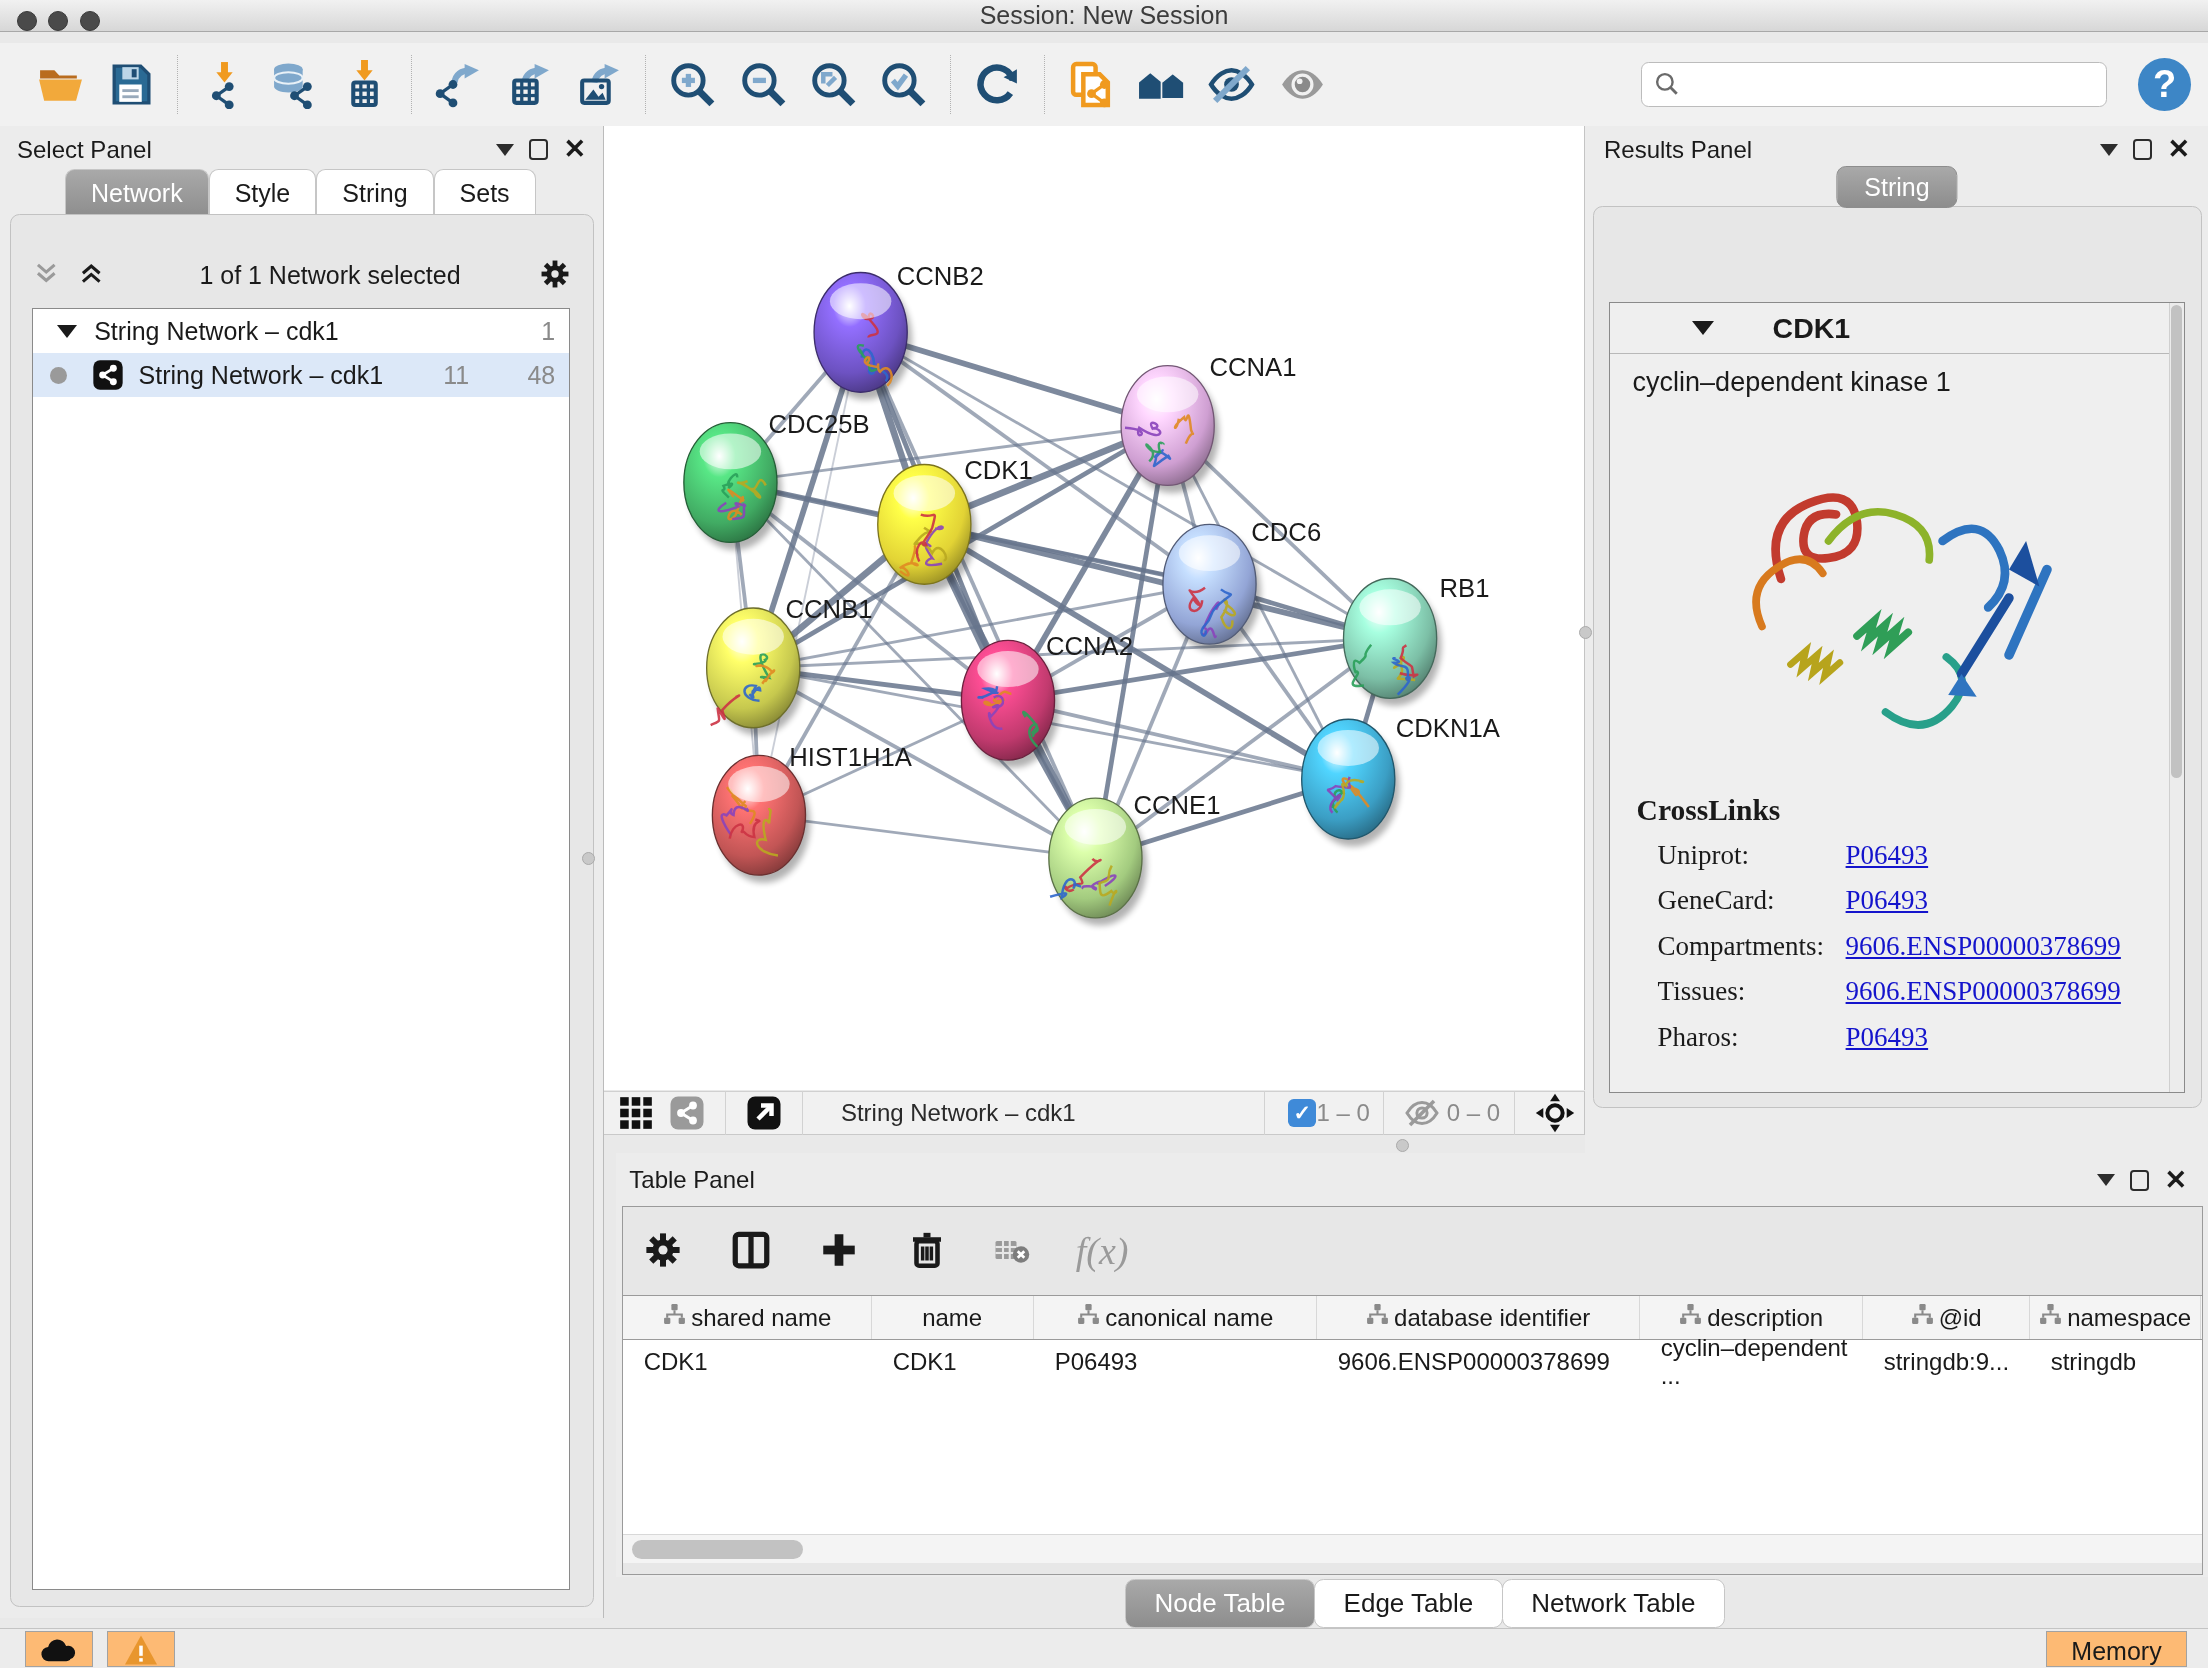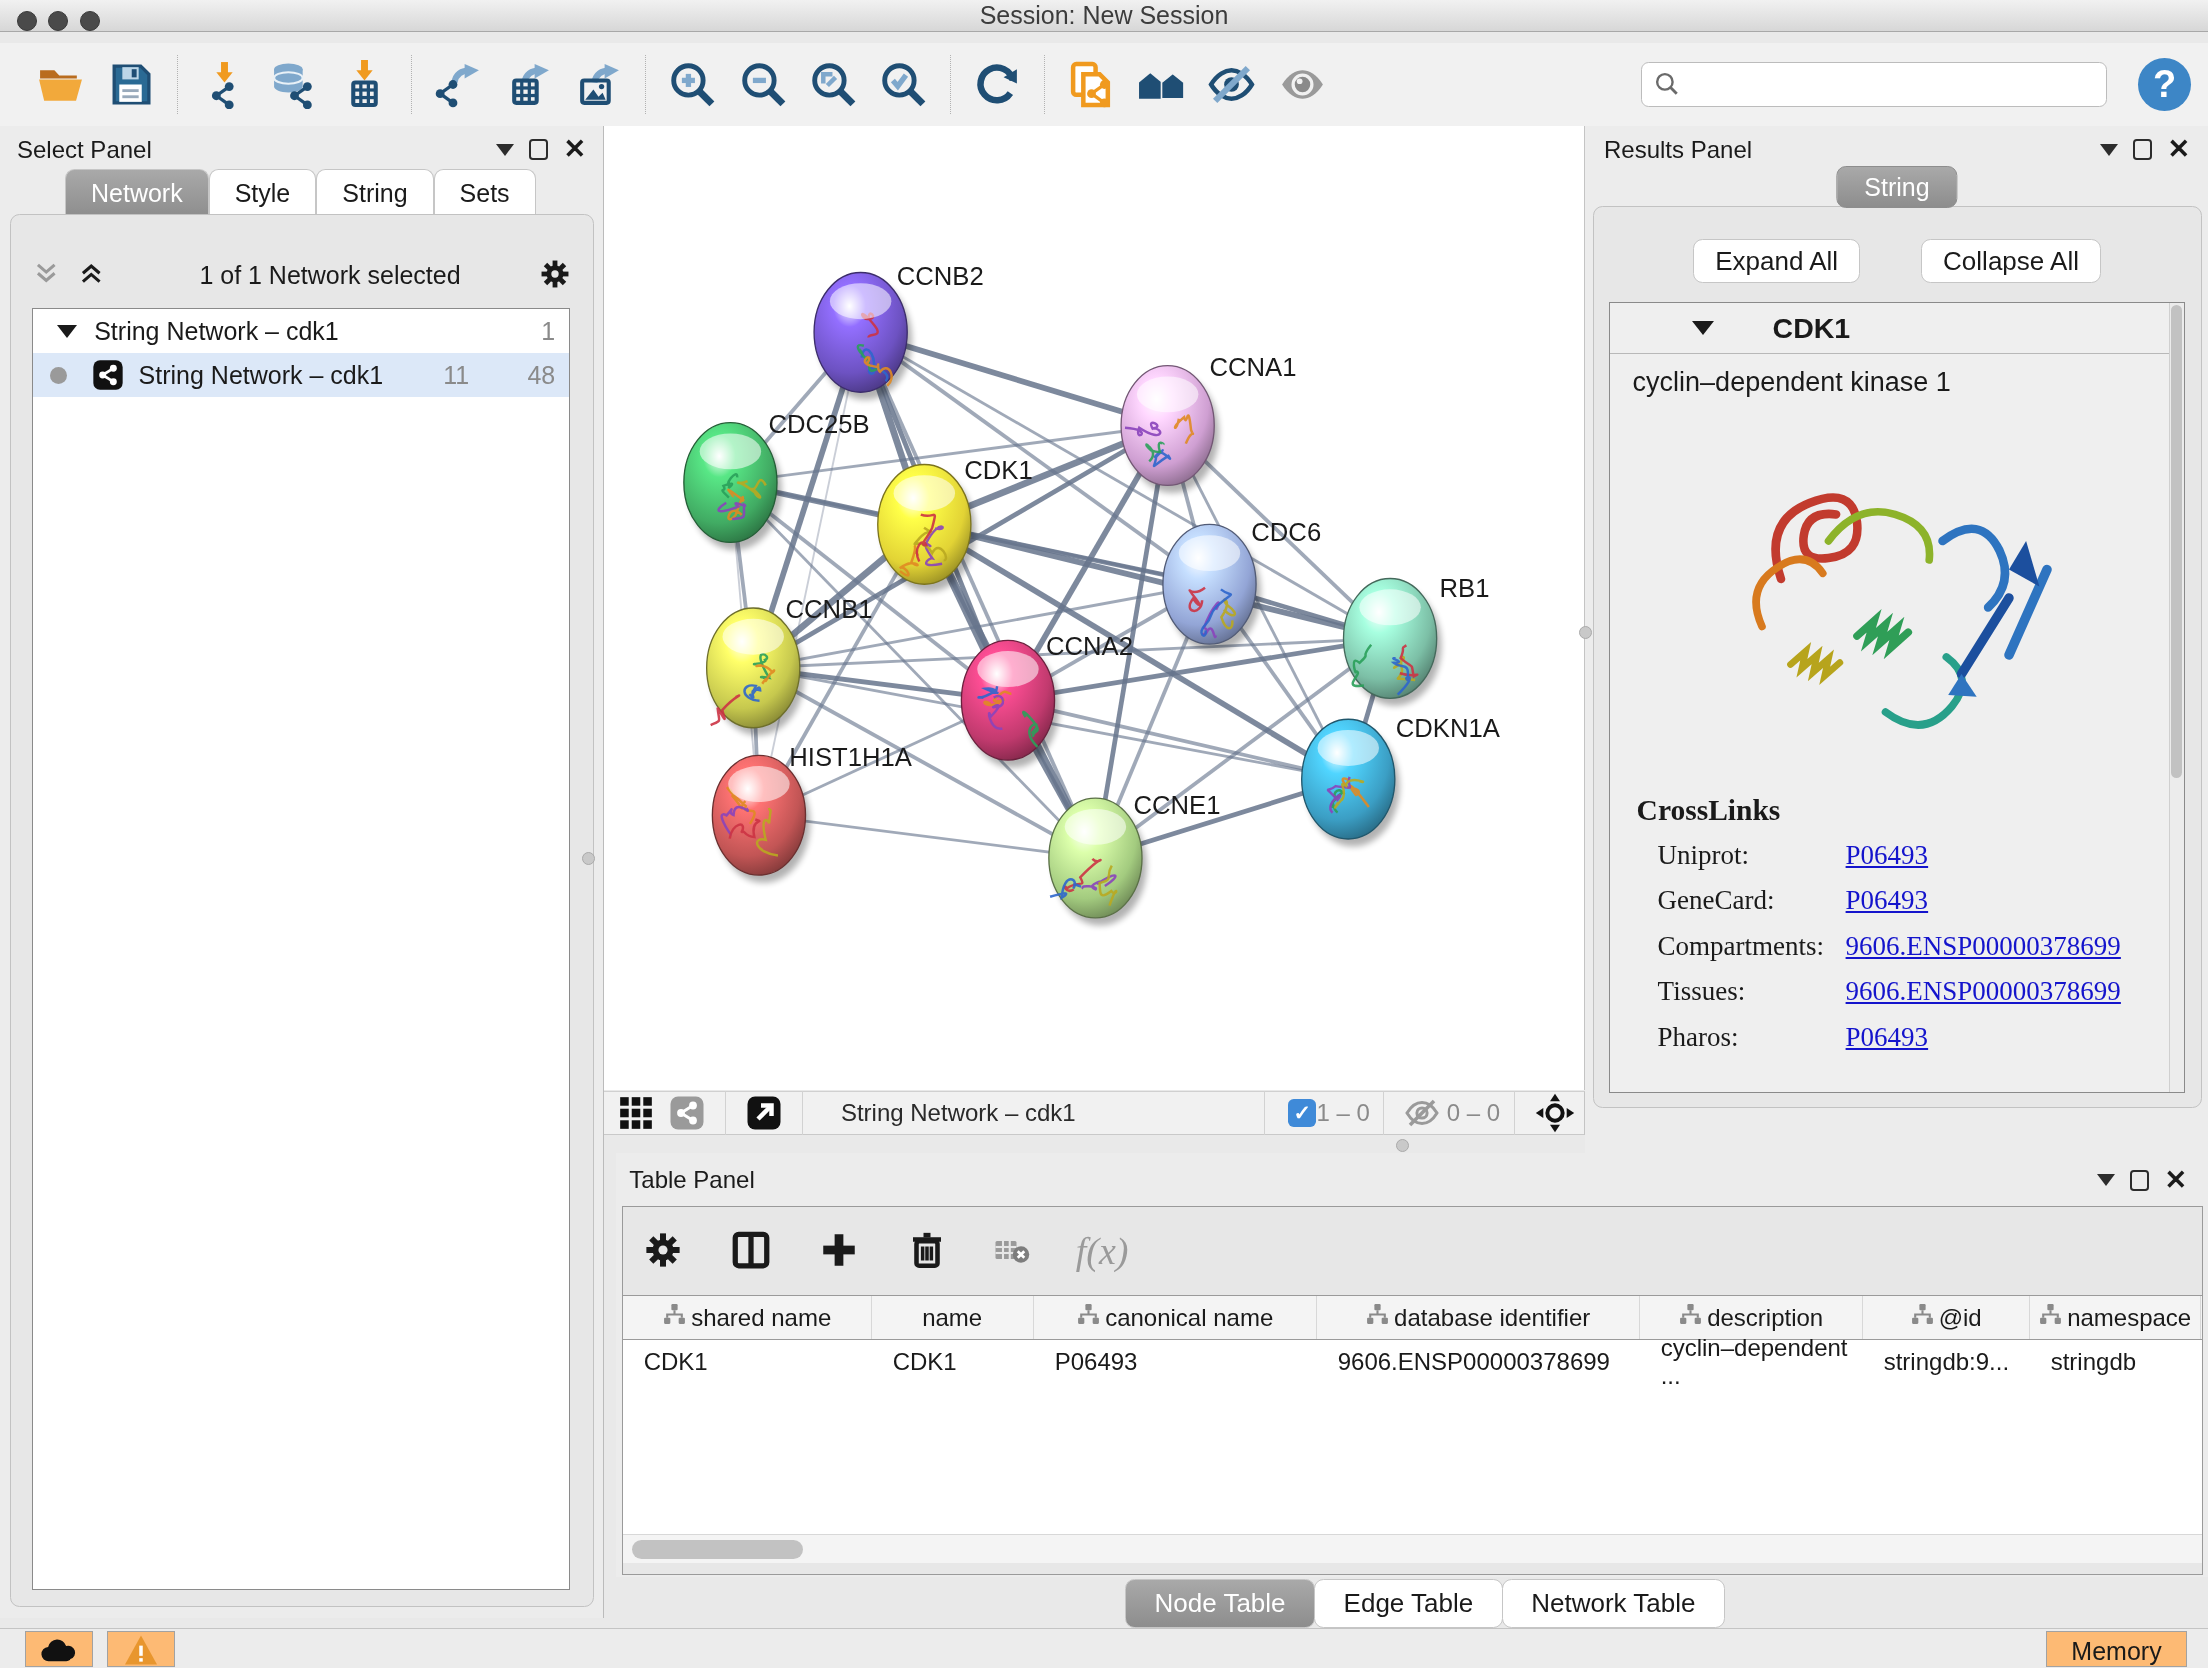--- a/index.html
+++ b/index.html
@@ -709,24 +709,20 @@
   <div class="rp-header">
     <span class="panel-title">Results Panel</span>
     <span class="win-btns">
       <span class="wb-tri"></span>
       <span class="wb-sq"></span>
       <span class="wb-x">✕</span>
     </span>
   </div>
   <div class="rp-tab">String</div>
   <div class="rp-box">
-    <div class="rp-btnrow">
-      <div class="rp-btn">Expand All</div>
-      <div class="rp-btn">Collapse All</div>
-    </div>
     <div class="rp-inner">
       <div class="gene-head">
         <span class="gene-tri"></span>
         <span class="gene-name">CDK1</span>
       </div>
       <div class="gene-desc">cyclin–dependent kinase 1</div>
       <svg class="protein" viewBox="0 0 360 360">
         <g fill="none" stroke-linecap="round">
           <path d="M60 160 q-20 -60 30 -80 q45 -18 50 20 q4 34 -30 38 q-30 4 -26 -24 q4 -26 34 -22" stroke="#c23b2e" stroke-width="9"></path>
           <path d="M40 210 q-18 -40 16 -62 q30 -20 48 6" stroke="#d87a1e" stroke-width="8"></path>

